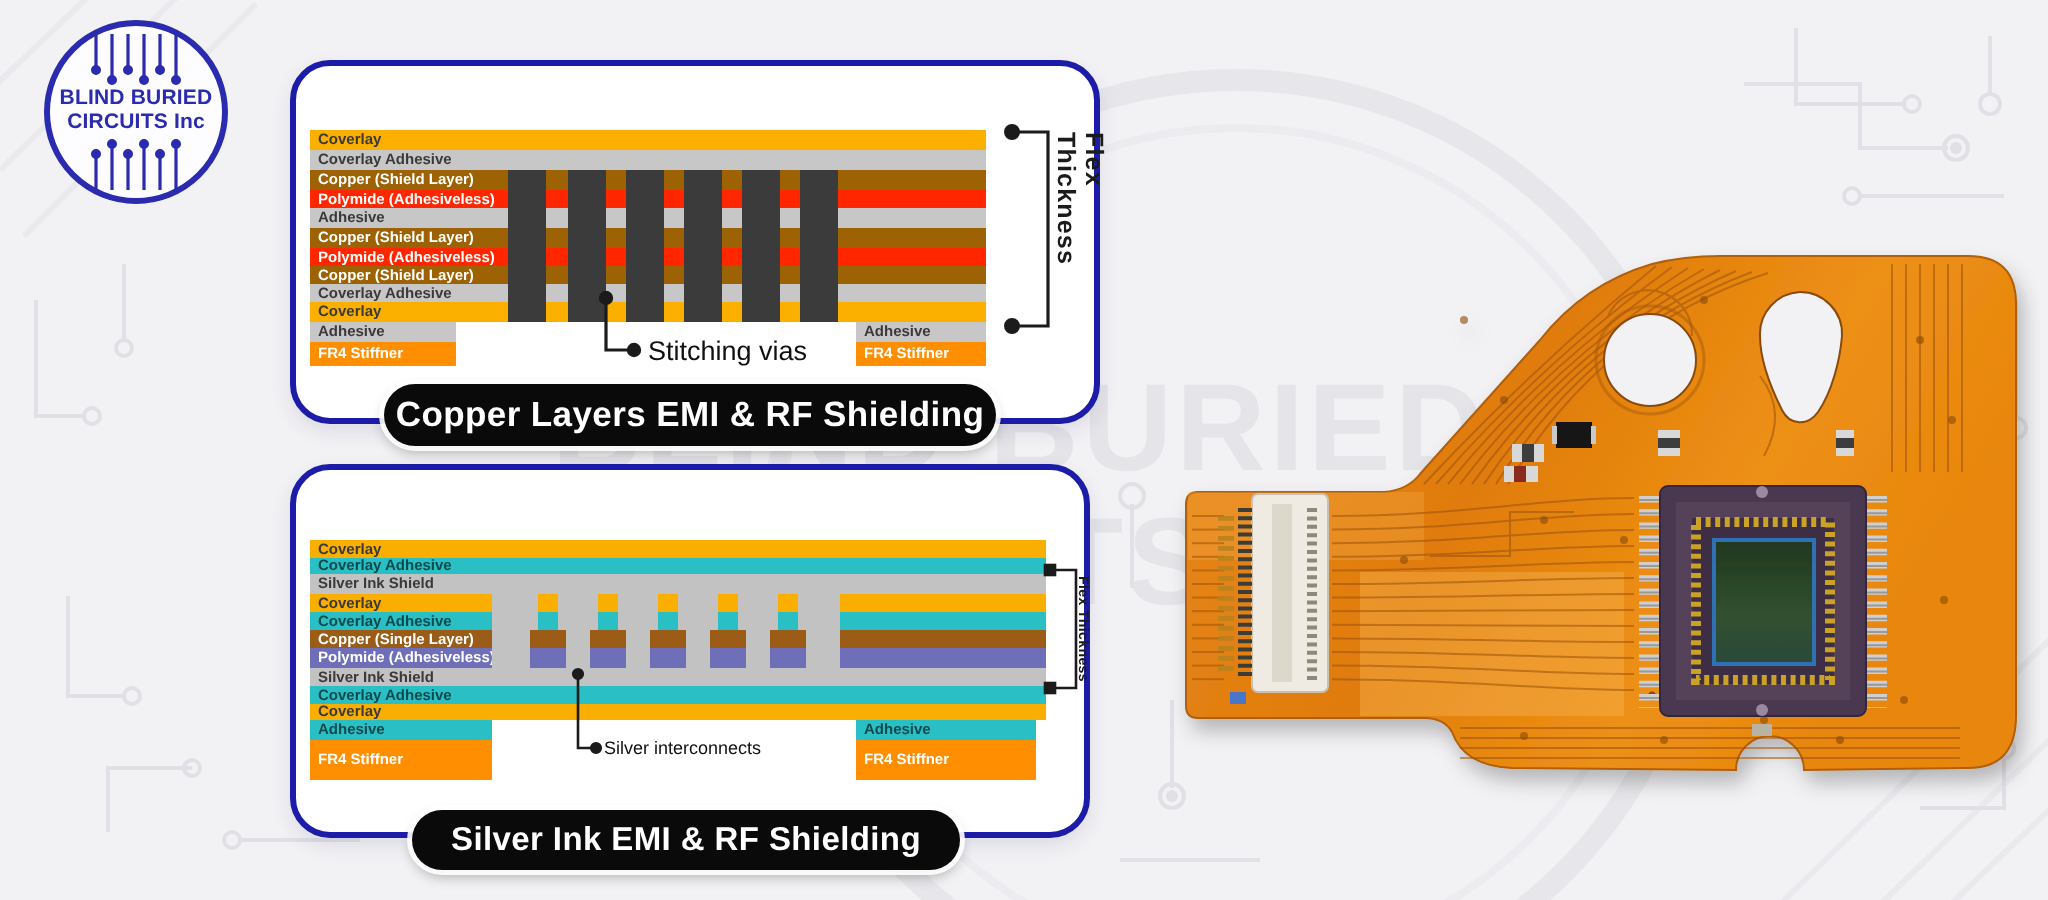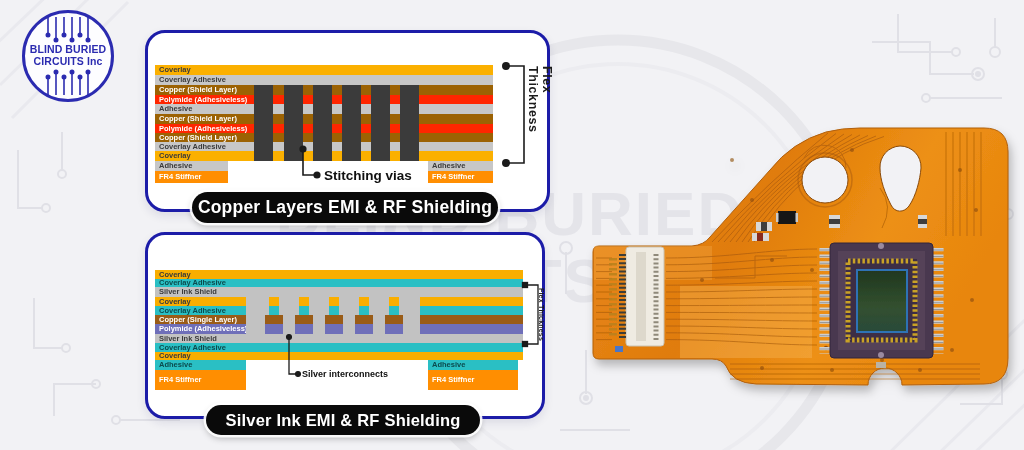--- a/index.html
+++ b/index.html
@@ -10,21 +10,21 @@
          box-sizing:border-box;z-index:2;box-shadow:0 4px 10px rgba(30,30,90,.10)}
   .layer{position:absolute;box-sizing:border-box;overflow:hidden}
   .layer .lab{display:block;font-size:7.5px;font-weight:700;padding-left:4px;white-space:nowrap;
               font-family:"Liberation Sans",sans-serif}
   .via{position:absolute;background:#3B3B3B}
   .pill{position:absolute;background:#0A0A0A;color:#fff;border-radius:16px;z-index:6;
         display:flex;align-items:center;justify-content:center;font-weight:700;white-space:nowrap;
         box-shadow:0 0 0 2.5px rgba(255,255,255,.9),0 3px 7px rgba(0,0,0,.30);letter-spacing:.2px}
   .vtext{position:absolute;writing-mode:vertical-rl;font-weight:700;color:#1b1b1b;
          display:flex;align-items:center;justify-content:center;letter-spacing:.6px}
-  .ann{position:absolute;font-weight:700;color:#101010;white-space:nowrap}
+  .ann{position:absolute;font-weight:400;color:#101010;white-space:nowrap}
   .overlay{position:absolute;left:0;top:0;pointer-events:none}
   .logo{position:absolute;left:22px;top:10px;width:92px;height:92px;border:3px solid #2B2BB0;
         border-radius:50%;background:#FDFDFF;box-sizing:border-box;z-index:4}
   .logo-t{position:absolute;width:100%;text-align:center;color:#2B2BB0;font-weight:800;
           font-size:10.5px;line-height:11.5px;letter-spacing:.1px}
   .pcb{position:absolute;left:580px;top:118px;z-index:1}
 </style>
 </head>
 <body>
 

